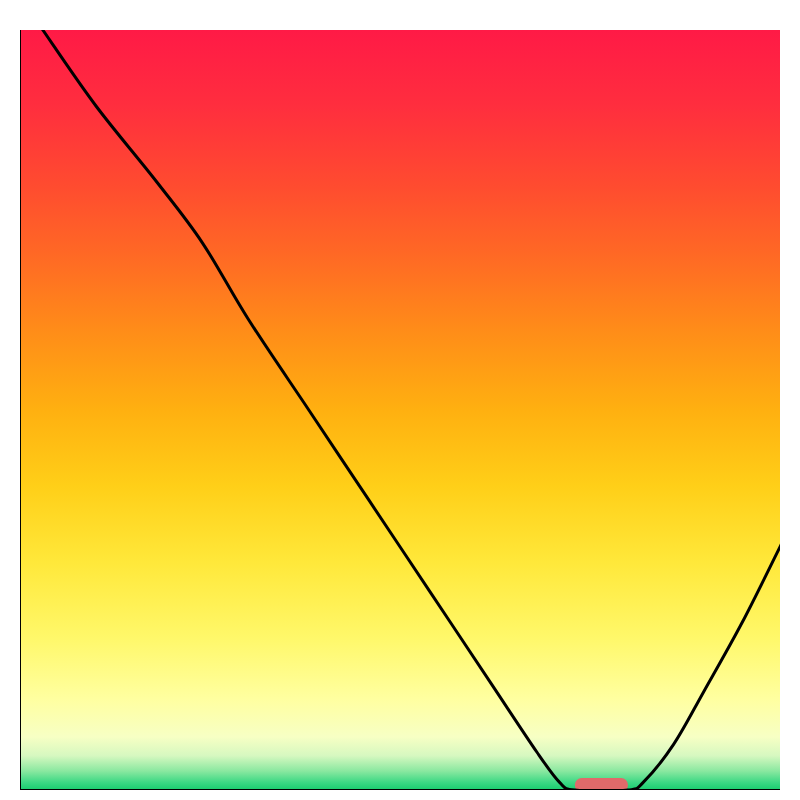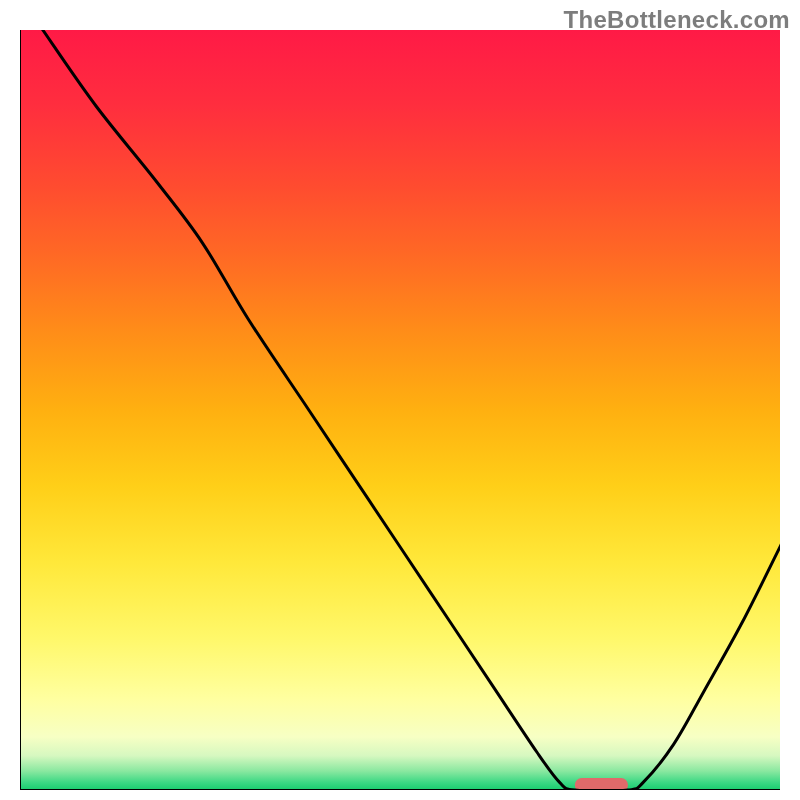--- a/index.html
+++ b/index.html
@@ -33,21 +33,20 @@
     height: 760px;
   }
   svg {
     display: block;
   }
 </style>
 </head>
 <body>
 
 <div class="container">
-  <div class="watermark">TheBottleneck.com</div>
   <div class="plot-area">
     <svg id="chart-svg" width="760" height="760" viewBox="0 0 760 760">
         <defs>
           <linearGradient id="bg-grad" x1="0" y1="0" x2="0" y2="1">
             <stop offset="0%" stop-color="#ff1a46"></stop>
             <stop offset="10%" stop-color="#ff2e3e"></stop>
             <stop offset="20%" stop-color="#ff4a30"></stop>
             <stop offset="30%" stop-color="#ff6a24"></stop>
             <stop offset="40%" stop-color="#ff8e18"></stop>
             <stop offset="50%" stop-color="#ffb010"></stop>

